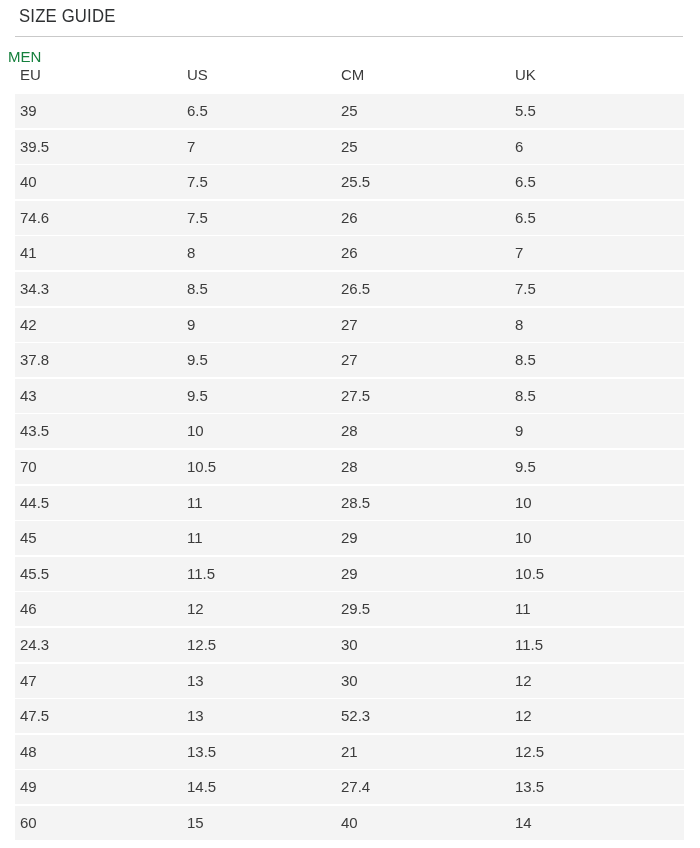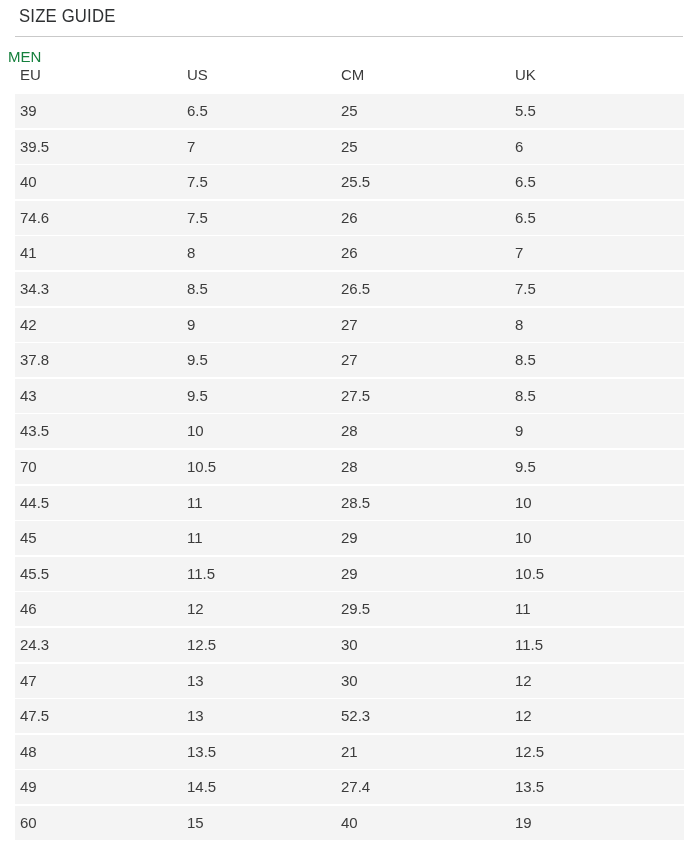--- a/index.html
+++ b/index.html
@@ -285,17 +285,17 @@
       <div class="cell c1">14.5</div>
       <div class="cell c2">27.4</div>
       <div class="cell c3">13.5</div>
     </div>
 
     <div class="row">
       <div class="band"></div>
       <div class="cell c0">60</div>
       <div class="cell c1">15</div>
       <div class="cell c2">40</div>
-      <div class="cell c3">19</div>
+      <div class="cell c3">14</div>
     </div>
 
   </div>
 </div>
 
 </body></html>

